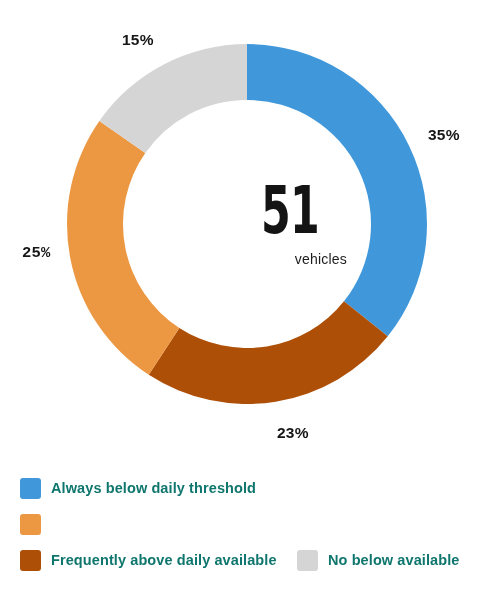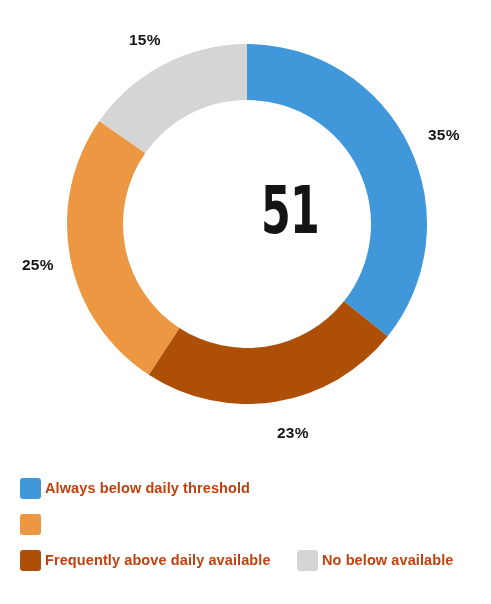--- a/index.html
+++ b/index.html
@@ -68,23 +68,23 @@
   
   .pct {
     position: absolute;
     font-family: "Liberation Sans", sans-serif;
     font-size: 15.5px;
     font-weight: 700;
     color: #161616;
     white-space: nowrap;
     letter-spacing: 0.2px;
   }
-  .pct-top    { left: 129px; top: 31px; }
+  .pct-top    { left: 122px; top: 31px; }
   .pct-right  { left: 428px; top: 126px; }
-  .pct-left   { left: 22px;  top: 256px; }
+  .pct-left   { left: 22px;  top: 244px; font-family: Liberation Mono, monospace; }
   .pct-bottom { left: 270px; top: 424px; margin-left: 7px; }
 
   
   .legend {
     position: absolute;
     left: 0;
     top: 470px;
     width: 491px;
     height: 134px;
   }
@@ -101,25 +101,25 @@
   .legend-item.col-1 { left: 20px; }
   .legend-item.col-2 { left: 297px; }
 
   .swatch {
     width: 21px;
     height: 21px;
     border-radius: 3px;
     flex: 0 0 auto;
   }
   .legend-text {
-    margin-left: 4px;
+    margin-left: 10px;
     font-family: "Liberation Sans", sans-serif;
     font-size: 14.5px;
     font-weight: 700;
-    color: #c2410c;
+    color: #0f766e;
     white-space: nowrap;
     letter-spacing: 0.1px;
   }
 </style>
 </head>
 <body>
 
 <div id="app">
 
   <div class="chart-area">
@@ -128,20 +128,21 @@
       <g id="donut-slices">
           <path d="M 247 44 A 180 180 0 0 1 387.72966684424534 336.22816433457206 L 343.9471038260357 301.312735430483 A 124 124 0 0 0 247 100 Z" fill="#4098db"></path>
           <path d="M 387.72966684424534 336.22816433457206 A 180 180 0 0 1 148.8037177821012 374.8558588805313 L 179.35367224989193 327.92292500658823 A 124 124 0 0 0 343.9471038260357 301.312735430483 Z" fill="#ad4f07"></path>
           <path d="M 148.8037177821012 374.8558588805313 A 180 180 0 0 1 99.36899417254796 121.01900117800945 L 145.29864042997747 153.05753414485093 A 124 124 0 0 0 179.35367224989193 327.92292500658823 Z" fill="#ec9843"></path>
           <path d="M 99.36899417254796 121.01900117800945 A 180 180 0 0 1 246.99999999999997 44 L 246.99999999999997 100 A 124 124 0 0 0 145.29864042997747 153.05753414485093 Z" fill="#d5d5d5"></path>
         </g>
     </svg>
 
     <div class="center-label">
       <div class="center-value">51</div>
+      <div class="center-unit">vehicles</div>
     </div>
 
     <div class="pct pct-top">15%</div>
     <div class="pct pct-right">35%</div>
     <div class="pct pct-left">25%</div>
     <div class="pct pct-bottom">23%</div>
   </div>
 
   <div class="legend" id="legend">
       <div class="legend-row">

